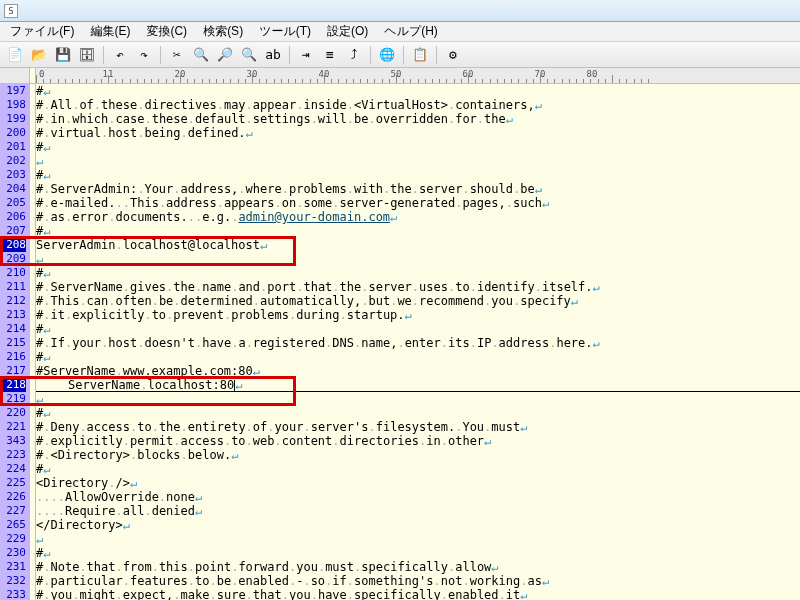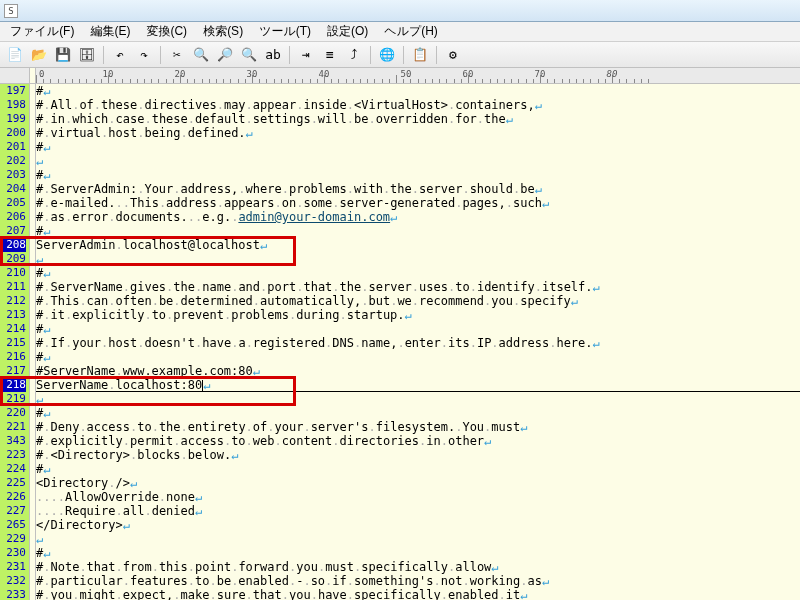--- a/index.html
+++ b/index.html
@@ -107,21 +107,21 @@
     transform: translateX(-50%);
   }
   .editor-area {
     display: flex;
     height: calc(600px - 22px - 20px - 26px - 16px);
     position: relative;
     background: #fdfde6;
   }
   .gutter {
     width: 30px;
-    background: #bef264;
+    background: #c4b5fd;
     border-right: 1px solid #c0c0c0;
     color: #0000c0;
     font-size: 11px;
     text-align: right;
     padding-right: 3px;
     line-height: 14px;
     font-family: "MS Gothic", monospace;
   }
   .gutter .ln { height: 14px; }
   .gutter .ln.active {
@@ -147,20 +147,21 @@
   .code .line {
     height: 14px;
     position: relative;
   }
   .code .sp { color: #aaa; } 
   .code .eol { color: #38a0d8; }
   .code .url { color: #0c4a6e; text-decoration: underline; }
   .code .caret-line {
     background: transparent;
     position: relative;
+    margin-left: 32px;
   }
   .caret-underline {
     position: absolute;
     left: 0; right: 0;
     height: 1px;
     background: #000;
   }
   .code .caret {
     display: inline-block;
     width: 1px;
@@ -227,21 +228,21 @@
       <div class="tick" style="left: 7.2px;"></div>
       <div class="tick" style="left: 14.4px;"></div>
       <div class="tick" style="left: 21.6px;"></div>
       <div class="tick" style="left: 28.8px;"></div>
       <div class="tick" style="left: 36px;"></div>
       <div class="tick" style="left: 43.2px;"></div>
       <div class="tick" style="left: 50.4px;"></div>
       <div class="tick" style="left: 57.6px;"></div>
       <div class="tick" style="left: 64.8px;"></div>
       <div class="tick major" style="left: 72px;"></div>
-      <div class="tick-label" style="left: 72px;">10</div>
+      <div class="tick-label" style="left: 72px;">11</div>
       <div class="tick" style="left: 79.2px;"></div>
       <div class="tick" style="left: 86.4px;"></div>
       <div class="tick" style="left: 93.6px;"></div>
       <div class="tick" style="left: 100.8px;"></div>
       <div class="tick" style="left: 108px;"></div>
       <div class="tick" style="left: 115.2px;"></div>
       <div class="tick" style="left: 122.4px;"></div>
       <div class="tick" style="left: 129.6px;"></div>
       <div class="tick" style="left: 136.8px;"></div>
       <div class="tick major" style="left: 144px;"></div>
@@ -271,21 +272,21 @@
       <div class="tick" style="left: 295.2px;"></div>
       <div class="tick" style="left: 302.4px;"></div>
       <div class="tick" style="left: 309.6px;"></div>
       <div class="tick" style="left: 316.8px;"></div>
       <div class="tick" style="left: 324px;"></div>
       <div class="tick" style="left: 331.2px;"></div>
       <div class="tick" style="left: 338.4px;"></div>
       <div class="tick" style="left: 345.6px;"></div>
       <div class="tick" style="left: 352.8px;"></div>
       <div class="tick major" style="left: 360px;"></div>
-      <div class="tick-label" style="left: 370px;">50</div>
+      <div class="tick-label" style="left: 360px;">50</div>
       <div class="tick" style="left: 367.2px;"></div>
       <div class="tick" style="left: 374.4px;"></div>
       <div class="tick" style="left: 381.6px;"></div>
       <div class="tick" style="left: 388.8px;"></div>
       <div class="tick" style="left: 396px;"></div>
       <div class="tick" style="left: 403.2px;"></div>
       <div class="tick" style="left: 410.4px;"></div>
       <div class="tick" style="left: 417.6px;"></div>
       <div class="tick" style="left: 424.8px;"></div>
       <div class="tick major" style="left: 432px;"></div>
@@ -304,21 +305,21 @@
       <div class="tick" style="left: 511.2px;"></div>
       <div class="tick" style="left: 518.4px;"></div>
       <div class="tick" style="left: 525.6px;"></div>
       <div class="tick" style="left: 532.8px;"></div>
       <div class="tick" style="left: 540px;"></div>
       <div class="tick" style="left: 547.2px;"></div>
       <div class="tick" style="left: 554.4px;"></div>
       <div class="tick" style="left: 561.6px;"></div>
       <div class="tick" style="left: 568.8px;"></div>
       <div class="tick major" style="left: 576px;"></div>
-      <div class="tick-label" style="left: 576px; font-style: italic;">80</div>
+      <div class="tick-label" style="left: 556px;">80</div>
       <div class="tick" style="left: 583.2px;"></div>
       <div class="tick" style="left: 590.4px;"></div>
       <div class="tick" style="left: 597.6px;"></div>
       <div class="tick" style="left: 604.8px;"></div>
       <div class="tick" style="left: 612px;"></div>
       <div class="tick-label" style="left: 3px; transform: none;">0</div>
     </div>
 </div>
 
 <div class="editor-area">

